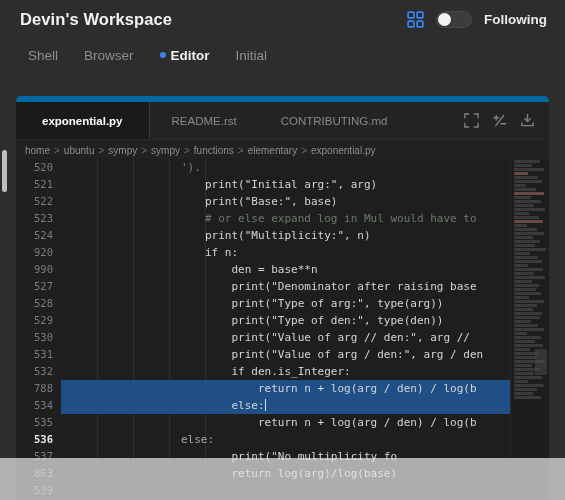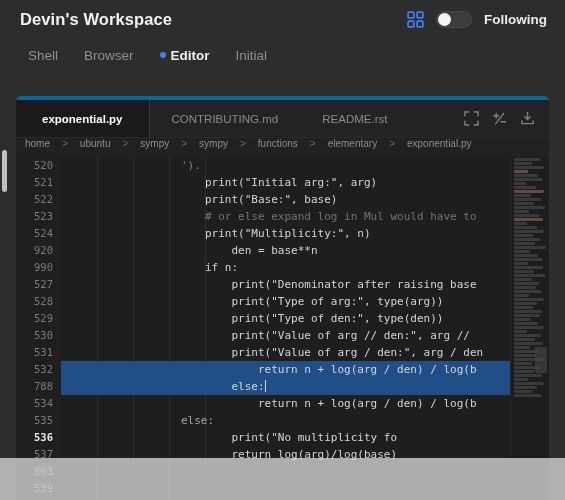--- a/index.html
+++ b/index.html
@@ -47,42 +47,42 @@
   .tab .dot{
     width:6px;height:6px;border-radius:50%;background:#3b82f6;display:inline-block;
   }
 
   
   .editor-panel{
     position:absolute;left:16px;top:96px;right:16px;bottom:0;
     background:#0f172a;
     border-radius:5px 5px 0 0;
     overflow:hidden;
-    border-top:4px solid #0369a1;
+    border-top:6px solid #0369a1;
     box-sizing:border-box;
   }
   .filetabs{
     height:37px;display:flex;align-items:stretch;
     background:#232323;border-bottom:1px solid #2b2b2b;
   }
   .ftab{
     display:flex;align-items:center;justify-content:center;
     padding:0 22px;font-size:11.5px;color:#8a8a8a;white-space:nowrap;
     cursor:pointer;box-sizing:border-box;
   }
   .ftab.active{
     color:#ffffff;font-weight:bold;background:#1a1a1a;
     border-right:1px solid #3a3a3a;
     padding:0 26px;
   }
   .ftools{margin-left:auto;display:flex;align-items:center;gap:13px;padding-right:14px;}
   .ftool{width:15px;height:15px;opacity:.55;cursor:pointer;display:block;}
 
   .breadcrumb{
-    height:20px;display:flex;align-items:flex-start;gap:12px;
+    height:20px;display:flex;align-items:center;gap:4px;
     padding-left:9px;font-size:10px;color:#8d8d8d;
     background:#212121;white-space:nowrap;overflow:hidden;
   }
   .crumb{cursor:pointer;}
   .crumb-sep{color:#6b6b6b;}
 
   
   .codewrap{
     position:absolute;left:0;right:0;top:57px;bottom:0;
     background:#1b1b1b;display:flex;overflow:hidden;
@@ -192,24 +192,24 @@
     </div>
   </div>
 
   <div class="editor-panel">
 
     <div class="filetabs">
       <div class="ftab active">
         <span>exponential.py</span>
       </div>
       <div class="ftab">
+        <span>README.rst</span>
+      </div>
+      <div class="ftab">
         <span>CONTRIBUTING.md</span>
-      </div>
-      <div class="ftab">
-        <span>README.rst</span>
       </div>
 
       <div class="ftools">
         <span class="ftool">
           <svg viewBox="0 0 16 16" width="15" height="15">
             <path d="M1 5V1h4M11 1h4v4M15 11v4h-4M5 15H1v-4" fill="none" stroke="#cfcfcf" stroke-width="1.5" stroke-linecap="round"></path>
           </svg>
         </span>
         <span class="ftool">
           <svg viewBox="0 0 16 16" width="15" height="15">
@@ -276,27 +276,28 @@
           <div class="ig" style="left:108px"></div>
           <div class="ig" style="left:144px"></div>
         </div>
 
         <div class="codelines">
           <div class="cl" style="color:#7d8a7d;padding-left:120px">').</div>
           <div class="cl" style="padding-left:144px">print("Initial arg:", arg)</div>
           <div class="cl" style="padding-left:144px">print("Base:", base)</div>
           <div class="cl cmt" style="padding-left:144px"># or else expand log in Mul would have to</div>
           <div class="cl" style="padding-left:144px">print("Multiplicity:", n)</div>
+          <div class="cl" style="padding-left:144px">if n:</div>
           <div class="cl" style="padding-left:144px">    den = base**n</div>
-          <div class="cl" style="padding-left:144px">if n:</div>
           <div class="cl" style="padding-left:144px">    print("Denominator after raising base</div>
           <div class="cl" style="padding-left:144px">    print("Type of arg:", type(arg))</div>
           <div class="cl" style="padding-left:144px">    print("Type of den:", type(den))</div>
           <div class="cl" style="padding-left:144px">    print("Value of arg // den:", arg // </div>
           <div class="cl" style="padding-left:144px">    print("Value of arg / den:", arg / den</div>
+          <div class="cl" style="padding-left:144px">    if den.is_Integer:</div>
           <div class="cl sel" style="padding-left:144px">        return n + log(arg / den) / log(b</div>
           <div class="cl sel" style="padding-left:0"><span style="padding-left:144px">    else:</span><span class="caret"></span></div>
           <div class="cl" style="padding-left:144px">        return n + log(arg / den) / log(b</div>
           <div class="cl" style="padding-left:120px;color:#9aa">else:</div>
           <div class="cl" style="padding-left:144px">    print("No multiplicity fo</div>
           <div class="cl" style="padding-left:144px">    return log(arg)/log(base)</div>
         </div>
 
         <div class="minimap">
           <div class="mm-line" style="width:26px"></div>

